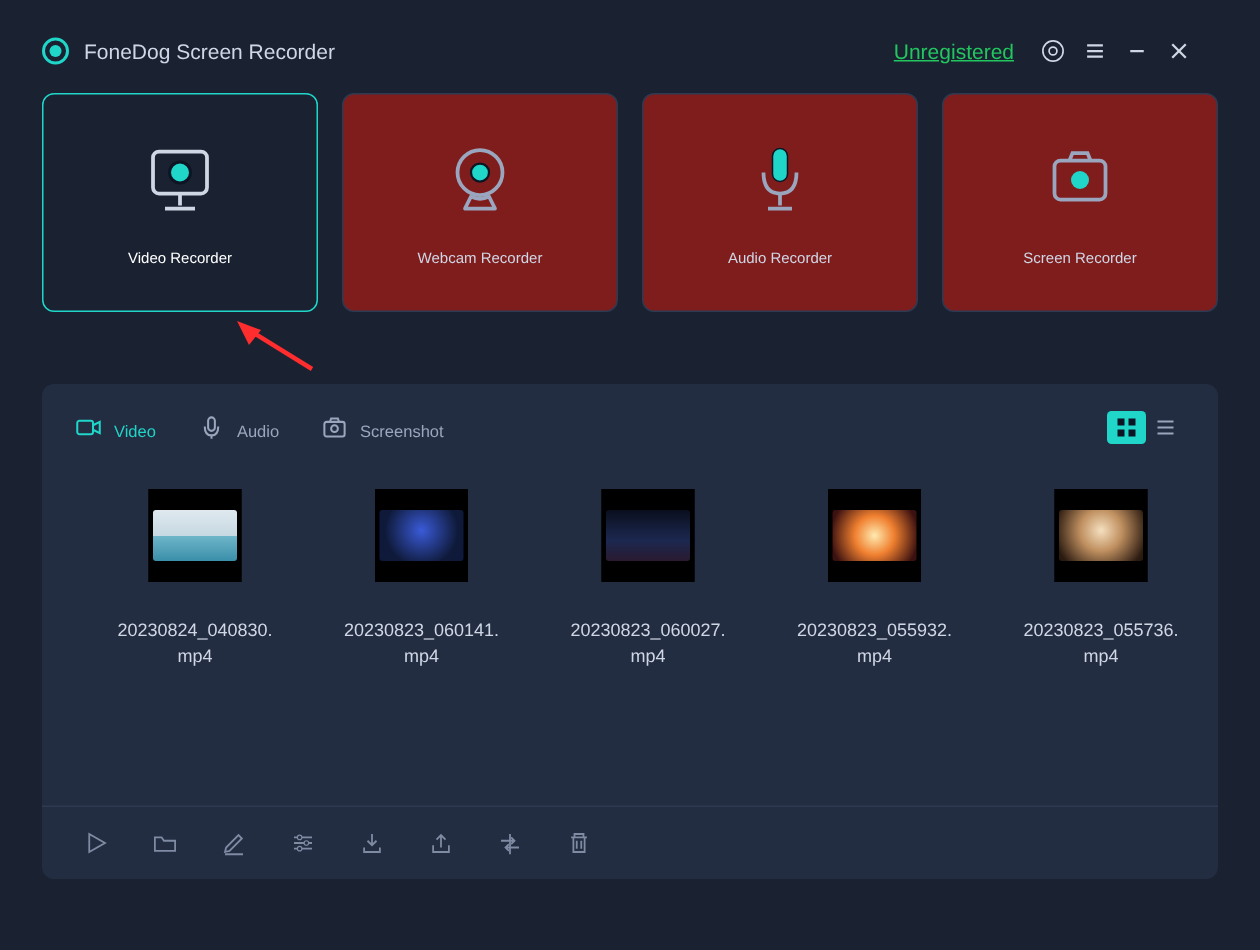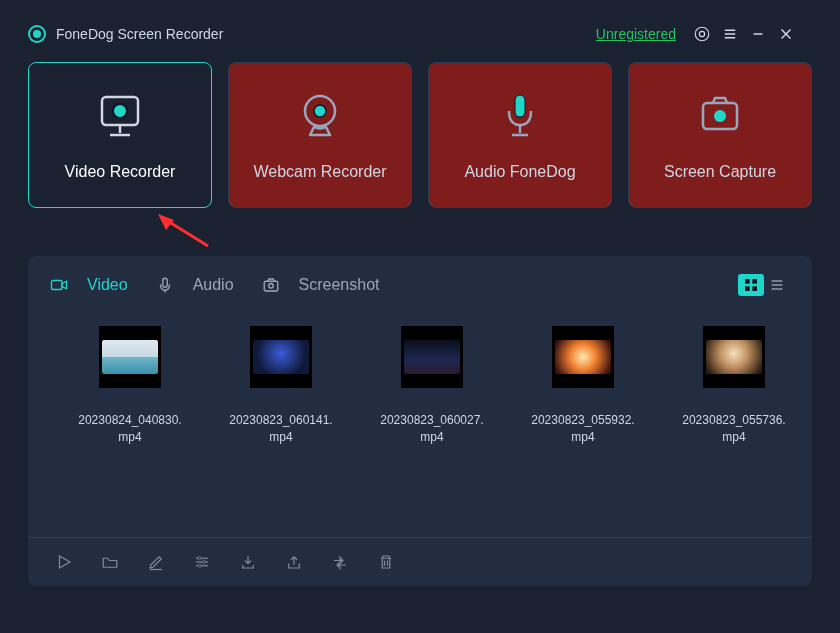--- a/index.html
+++ b/index.html
@@ -13,31 +13,31 @@
   .titlebar-title { color: #cfd6e4; font-size: 14px; font-weight: 500; }
   .titlebar-spacer { flex: 1; }
   .unregistered { color: #22c55e; text-decoration: underline; font-size: 14px; margin-right: 12px; }
   .tb-icon { width: 28px; height: 28px; display:flex; align-items:center; justify-content:center; color:#cfd6e4; cursor:pointer; }
   .tb-icon svg { width:18px; height:18px; stroke:#cfd6e4; fill:none; }
 
   
   .cards { display:flex; gap:16px; padding: 0 28px; }
   .card { flex:1; height:146px; background:#7f1d1d; border:1px solid #2e3a52; border-radius:8px; display:flex; flex-direction:column; align-items:center; justify-content:center; gap:20px; cursor:pointer; }
   .card.active { border:1px solid #1fd6c9; background:#1a2232; }
-  .card-label { font-size:16px; color:#cfd6e4; }
+  .card-label { font-size:10px; color:#cfd6e4; }
   .card.active .card-label { color:#fff; font-weight:500; }
   .card-icon { width:54px; height:54px; display:flex; align-items:center; justify-content:center; }
 
   
   .arrow { position:absolute; left:156px; top:214px; pointer-events:none; }
 
   
   .panel { margin: 48px 28px 0 28px; background:#232d42; border-radius:8px; height:330px; display:flex; flex-direction:column; }
   .tabs { display:flex; align-items:center; padding:18px 22px 8px 22px; gap:28px; }
-  .tab { display:flex; align-items:flex-start; gap:19px; font-size:16px; color:#9aa6bd; cursor:pointer; }
+  .tab { display:flex; align-items:flex-end; gap:8px; font-size:11px; color:#9aa6bd; cursor:pointer; }
   .tab.active { color:#1fd6c9; }
   .tab svg { width:18px; height:18px; }
   .tabs-spacer { flex:1; }
   .view-toggle { display:flex; gap:0; }
   .view-btn { width:26px; height:22px; display:flex; align-items:center; justify-content:center; border-radius:3px; cursor:pointer; }
   .view-btn.active { background:#1fd6c9; }
   .view-btn svg { width:16px; height:16px; }
 
   .grid { display:flex; gap:10px; padding:22px 22px 0 22px; justify-content:space-between; }
   .cell { width:112px; display:flex; flex-direction:column; align-items:center;margin-left:24px; }
@@ -122,32 +122,32 @@
 
     <div class="card">
       <div class="card-icon">
         <svg width="54" height="50" viewBox="0 0 54 50">
           <rect x="22" y="4" width="10" height="22" rx="5" fill="#1fd6c9" stroke="#0d1524" stroke-width="1"></rect>
           <path d="M16 20 Q16 34 27 34 Q38 34 38 20" fill="none" stroke="#9aa6bd" stroke-width="2.5"></path>
           <line x1="27" y1="34" x2="27" y2="42" stroke="#9aa6bd" stroke-width="2.5"></line>
           <line x1="19" y1="44" x2="35" y2="44" stroke="#9aa6bd" stroke-width="2.5"></line>
         </svg>
       </div>
-      <div class="card-label">Audio FoneDog</div>
+      <div class="card-label">Audio Recorder</div>
     </div>
 
     <div class="card">
       <div class="card-icon">
         <svg width="54" height="50" viewBox="0 0 54 50">
           <rect x="10" y="12" width="34" height="26" rx="4" fill="none" stroke="#9aa6bd" stroke-width="2.5"></rect>
           <path d="M20 12 L22 7 L32 7 L34 12" fill="none" stroke="#9aa6bd" stroke-width="2.5"></path>
           <circle cx="27" cy="25" r="6" fill="#1fd6c9"></circle>
         </svg>
       </div>
-      <div class="card-label">Screen Capture</div>
+      <div class="card-label">Screen Recorder</div>
     </div>
   </div>
 
   <svg class="arrow" width="60" height="40">
     <defs></defs>
     <line x1="52" y1="32" x2="10" y2="6" stroke="#ff2d2d" stroke-width="3"></line>
     <polygon points="2,0 18,6 10,16" fill="#ff2d2d"></polygon>
   </svg>
 
   <div class="panel">

